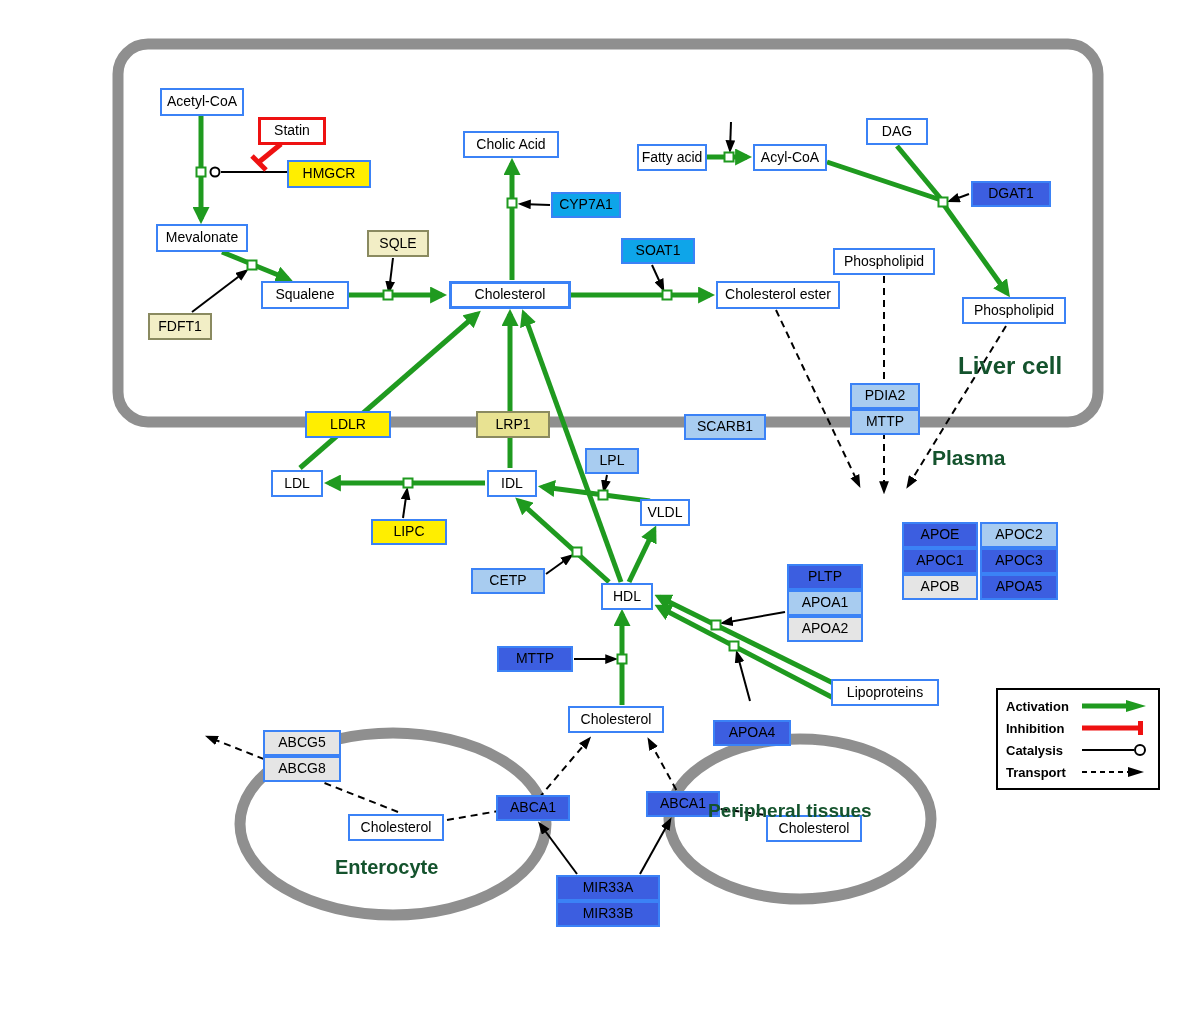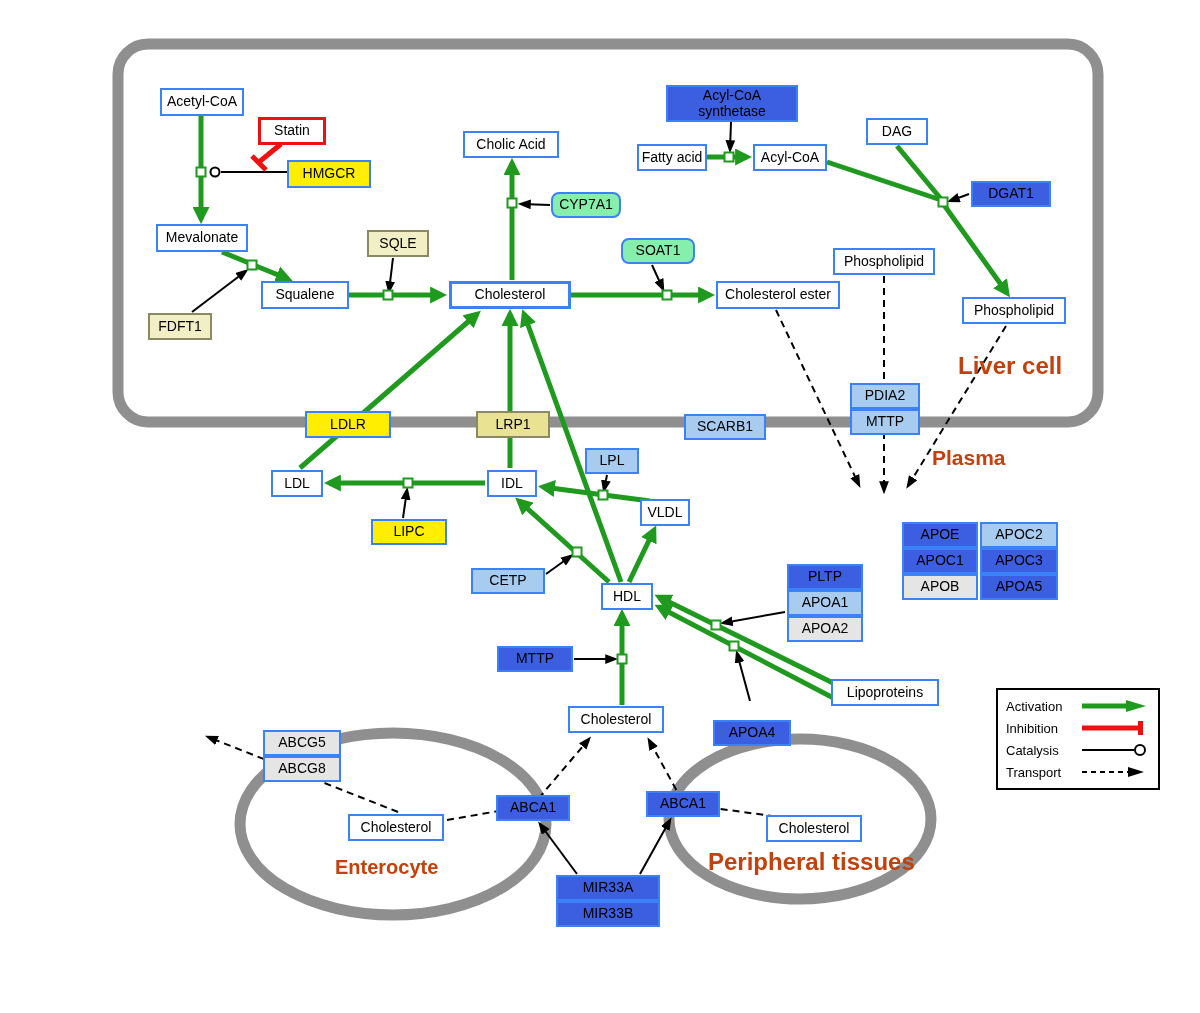--- a/index.html
+++ b/index.html
@@ -8,28 +8,28 @@
   svg.edges{position:absolute;left:0;top:0;}
   .node{position:absolute;box-sizing:border-box;display:flex;align-items:center;justify-content:center;
         text-align:center;font-size:14px;color:#000;background:#fff;border:2px solid #3b82f6;
         line-height:1.08;cursor:default;}
   .thick{border-width:3px;}
   .statin{border-color:#ee1111;border-width:3px;}
   .yellow{background:#ffee00;}
   .cream{background:#f2eec6;border-color:#8a8a60;}
   .khaki{background:#e8e292;border-color:#8a8a60;}
   .blue1{background:#a8ccf0;}
-  .blue2{background:#86efac;border-radius:8px;}
+  .blue2{background:#0ea5e9;}
   .blue3{background:#3c5ee0;}
   .blue4{background:#e5e5e5;}
-  .clabel{position:absolute;color:#c2410c;font-weight:bold;}
+  .clabel{position:absolute;color:#14532d;font-weight:bold;}
   .legend{position:absolute;left:996px;top:688px;width:164px;height:102px;border:2px solid #000;
           background:#fff;box-sizing:border-box;padding:5px 8px;display:flex;flex-direction:column;
           justify-content:space-between;}
-  .lrow{display:flex;align-items:center;justify-content:space-between;height:22px;}
+  .lrow{display:flex;align-items:center;justify-content:space-between;height:22px;font-weight:bold;}
   .lrow .lt{font-size:13px;color:#000;}
 </style>
 </head>
 <body>
 
 <div class="canvas">
 
   <svg class="edges" width="1200" height="1013" viewBox="0 0 1200 1013">
     <defs>
       <marker id="ag" viewBox="0 0 10 10" markerWidth="3.4" markerHeight="3.4" refX="7" refY="5" orient="auto">
@@ -127,21 +127,20 @@
   <div class="node yellow" style="left:287px;top:160px;width:84px;height:28px">HMGCR</div>
   <div class="node" style="left:156px;top:224px;width:92px;height:28px">Mevalonate</div>
   <div class="node cream" style="left:367px;top:230px;width:62px;height:27px">SQLE</div>
   <div class="node cream" style="left:148px;top:313px;width:64px;height:27px">FDFT1</div>
   <div class="node" style="left:261px;top:281px;width:88px;height:28px">Squalene</div>
   <div class="node thick" style="left:449px;top:281px;width:122px;height:28px">Cholesterol</div>
   <div class="node" style="left:463px;top:131px;width:96px;height:27px">Cholic Acid</div>
   <div class="node blue2" style="left:551px;top:192px;width:70px;height:26px">CYP7A1</div>
   <div class="node blue2" style="left:621px;top:238px;width:74px;height:26px">SOAT1</div>
   <div class="node" style="left:716px;top:281px;width:124px;height:28px">Cholesterol ester</div>
-  <div class="node blue3" style="left:666px;top:85px;width:132px;height:37px">Acyl-CoA synthetase</div>
   <div class="node" style="left:637px;top:144px;width:70px;height:27px">Fatty acid</div>
   <div class="node" style="left:753px;top:144px;width:74px;height:27px">Acyl-CoA</div>
   <div class="node" style="left:866px;top:118px;width:62px;height:27px">DAG</div>
   <div class="node blue3" style="left:971px;top:181px;width:80px;height:26px">DGAT1</div>
   <div class="node" style="left:833px;top:248px;width:102px;height:27px">Phospholipid</div>
   <div class="node" style="left:962px;top:297px;width:104px;height:27px">Phospholipid</div>
 
   <div class="node yellow" style="left:305px;top:411px;width:86px;height:27px">LDLR</div>
   <div class="node khaki" style="left:476px;top:411px;width:74px;height:27px">LRP1</div>
   <div class="node blue1" style="left:684px;top:414px;width:82px;height:26px">SCARB1</div>
@@ -175,21 +174,21 @@
   <div class="node" style="left:348px;top:814px;width:96px;height:27px">Cholesterol</div>
   <div class="node blue3" style="left:496px;top:795px;width:74px;height:26px">ABCA1</div>
   <div class="node blue3" style="left:646px;top:791px;width:74px;height:26px">ABCA1</div>
   <div class="node" style="left:766px;top:815px;width:96px;height:27px">Cholesterol</div>
   <div class="node blue3" style="left:556px;top:875px;width:104px;height:26px">MIR33A</div>
   <div class="node blue3" style="left:556px;top:901px;width:104px;height:26px">MIR33B</div>
 
   <div class="clabel" style="left:958px;top:352px;font-size:24px">Liver cell</div>
   <div class="clabel" style="left:932px;top:446px;font-size:21px">Plasma</div>
   <div class="clabel" style="left:335px;top:856px;font-size:20px">Enterocyte</div>
-  <div class="clabel" style="left:708px;top:848px;font-size:24px">Peripheral tissues</div>
+  <div class="clabel" style="left:708px;top:800px;font-size:19px">Peripheral tissues</div>
 
   <div class="legend">
     <div class="lrow">
       <span class="lt">Activation</span>
       <svg width="70" height="16">
         <path d="M2,8 L48,8" stroke="#1f9a1f" stroke-width="5" fill="none"></path>
         <polygon points="46,2 66,8 46,14" fill="#1f9a1f"></polygon>
       </svg>
     </div>
     <div class="lrow">

